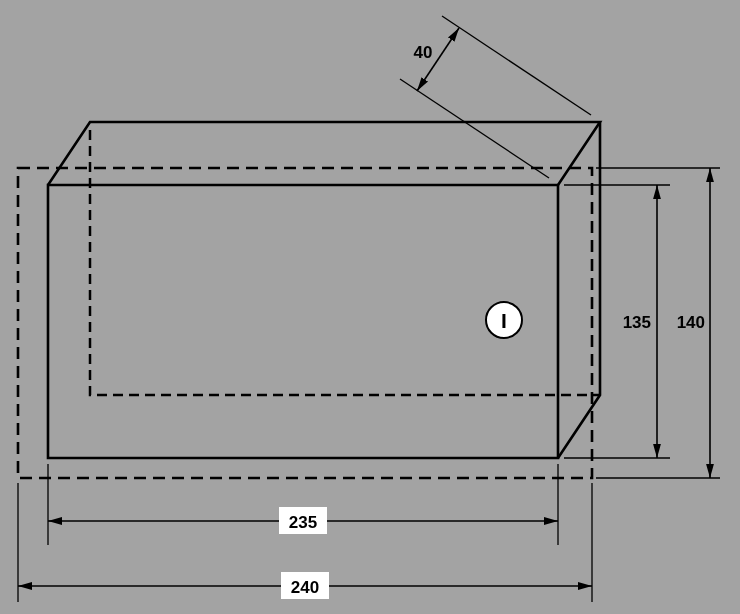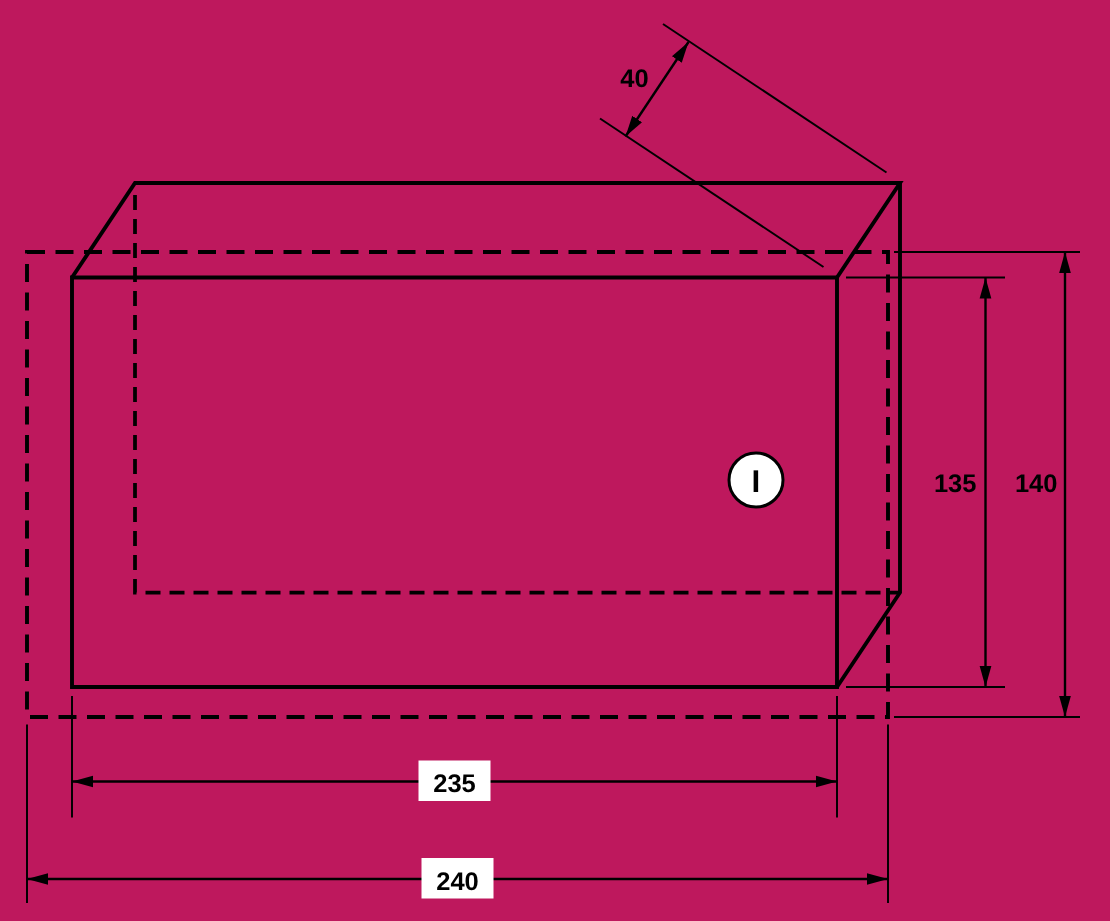--- a/index.html
+++ b/index.html
@@ -4,21 +4,21 @@
 <style>
   html, body {
     margin: 0;
     padding: 0;
     background: #ffffff;
   }
   .stage {
     position: relative;
     width: 740px;
     height: 614px;
-    background: #be185d;
+    background: #a3a3a3;
     overflow: hidden;
   }
   svg { display: block; }
   .solid   { stroke: #000; stroke-width: 2.6; fill: none; stroke-linejoin: miter; }
   .hidden  { stroke: #000; stroke-width: 2.5; fill: none; stroke-dasharray: 10 6; }
   .outer   { stroke: #000; stroke-width: 2.6; fill: none; stroke-dasharray: 12 7; }
   .ext     { stroke: #000; stroke-width: 1.3; fill: none; }
   .dim     { stroke: #000; stroke-width: 1.6; fill: none; }
   .dimtext {
     font-family: "Liberation Sans", sans-serif;

